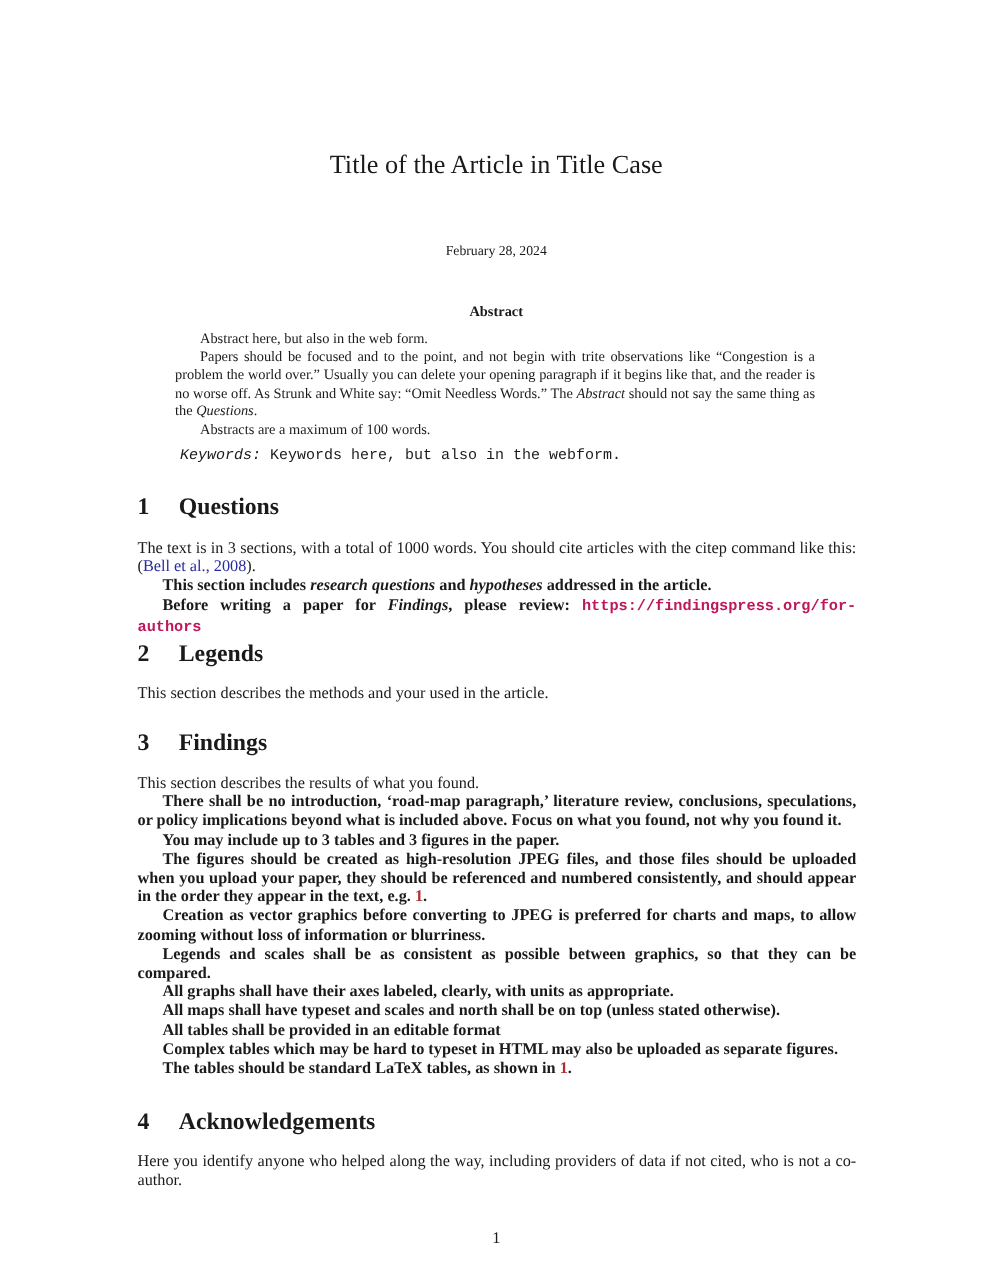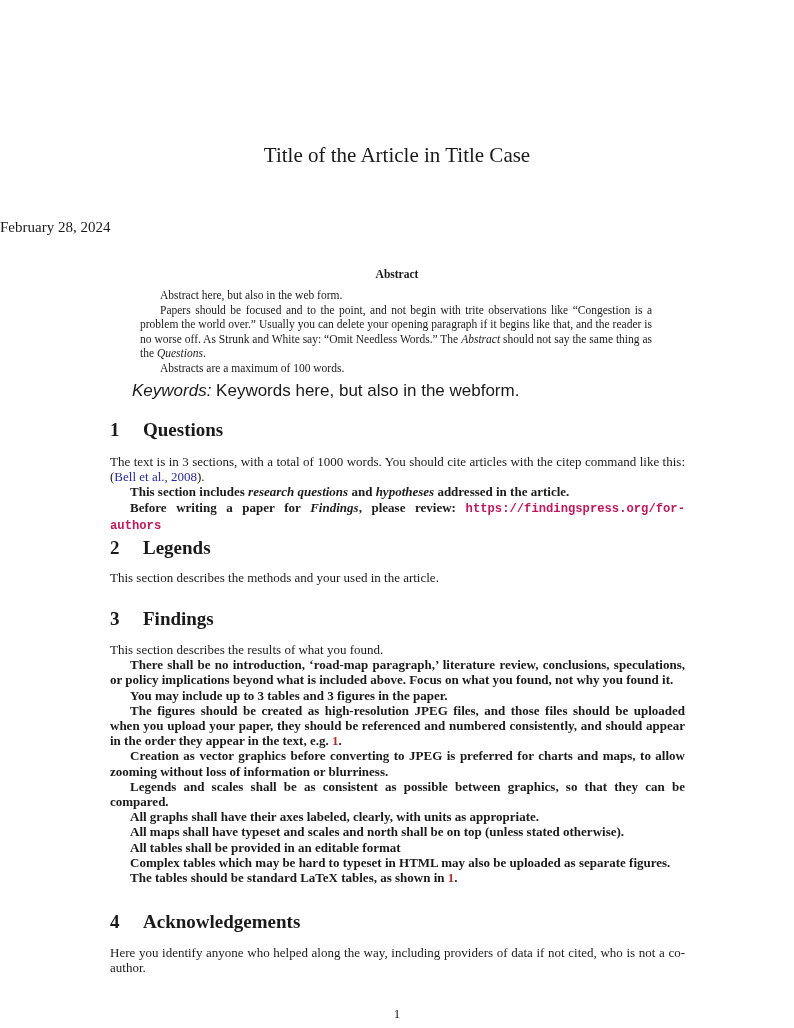--- a/index.html
+++ b/index.html
@@ -1,32 +1,32 @@
 <!DOCTYPE html>
 <html><head>
 <meta charset="utf-8">
 <style>
   html, body { margin:0; padding:0; background:#ffffff; }
   body { width:794px; height:1028px; position:relative; overflow:hidden;
          font-family:"DejaVu Serif","Liberation Serif",serif; color:#1a1a1a; }
-  .page { position:absolute; left:0; top:0; width:794px; height:951px;margin-top:24px; }
+  .page { position:absolute; left:0; top:0; width:794px; height:951px; }
   .title { position:absolute; top:119px; left:0; width:794px; text-align:center;
            font-size:21px; font-family:"Liberation Serif",serif; }
   .authors { position:absolute; top:164px; left:0; width:794px; text-align:center;
              font-size:15px; font-family:"Liberation Serif",serif; }
-  .date { position:absolute; top:195px; left:0; width:794px; 
-          font-size:15px; font-family:"Liberation Serif",serif; }
+  .date { position:absolute; top:195px; left:0; width:794px; text-align:center;
+          font-size:11px; font-family:"Liberation Serif",serif; }
   .abstract-head { position:absolute; top:244px; left:0; width:794px; text-align:center;
                    font-weight:bold; font-size:11.5px; font-family:"Liberation Serif",serif; }
   .abstract { position:absolute; top:264px; left:140px; width:512px;
               font-size:11.5px; line-height:14.6px; font-family:"Liberation Serif",serif;
               text-align:justify; }
   .abstract p { margin:0; text-indent:20px; }
-  .keywords { position:absolute; top:357px; left:132px; width:560px;
-              font-size:17px; font-family:Liberation Sans, sans-serif; }
+  .keywords { position:absolute; top:357px; left:144px; width:560px;
+              font-size:12px; font-family:Liberation Mono, monospace; }
   .section-h { position:absolute; left:110px; font-size:19px; font-weight:bold;
                font-family:"Liberation Serif",serif; }
   .section-h .num { display:inline-block; width:33px; }
   .body { position:absolute; left:110px; width:575px; font-size:13px; line-height:15.2px;
           font-family:"Liberation Serif",serif; text-align:justify; }
   .body p { margin:0; }
   .body p.ind { text-indent:20px;font-weight:bold; }
   .cite { color:#2a2a9e; }
   .url { color:#be185d; font-family:"Liberation Mono","DejaVu Sans Mono",monospace; font-size:12.2px; }
   .ref { color:#b03030; }

